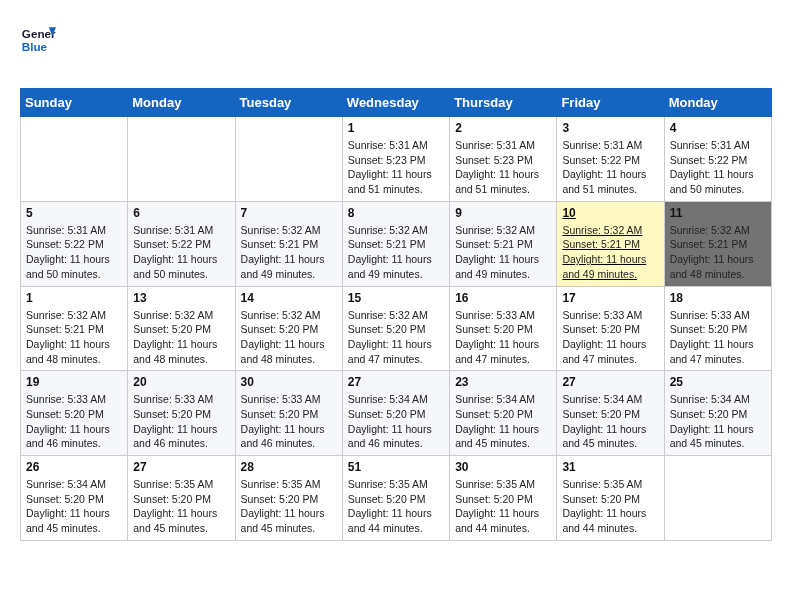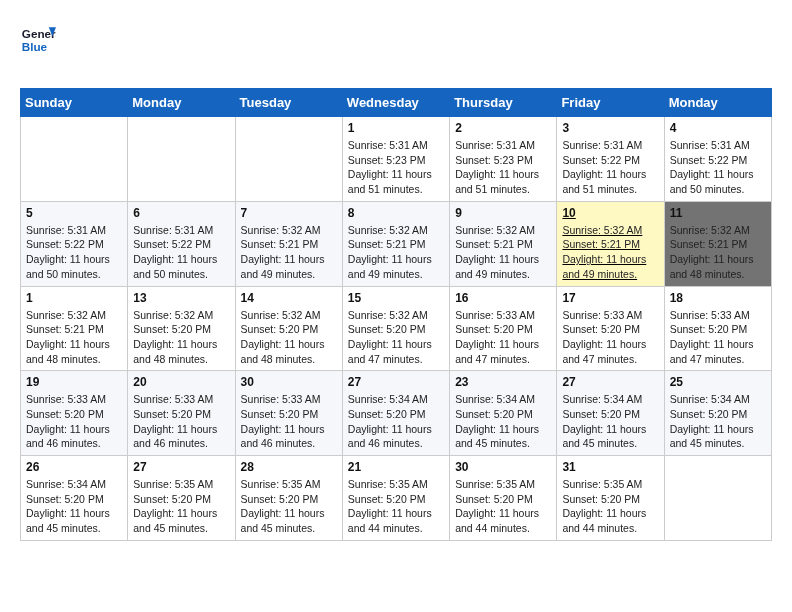--- a/index.html
+++ b/index.html
@@ -286,21 +286,21 @@
 Sunset: 5:20 PM
 Daylight: 11 hours and 45 minutes.</div>
         </td>
         <td>
           <div class="day-number">28</div>
           <div class="day-info" style="white-space: pre-line;">Sunrise: 5:35 AM
 Sunset: 5:20 PM
 Daylight: 11 hours and 45 minutes.</div>
         </td>
         <td>
-          <div class="day-number">21</div>
+          <div class="day-number">51</div>
           <div class="day-info" style="white-space: pre-line;">Sunrise: 5:35 AM
 Sunset: 5:20 PM
 Daylight: 11 hours and 44 minutes.</div>
         </td>
         <td>
           <div class="day-number">30</div>
           <div class="day-info" style="white-space: pre-line;">Sunrise: 5:35 AM
 Sunset: 5:20 PM
 Daylight: 11 hours and 44 minutes.</div>
         </td>

